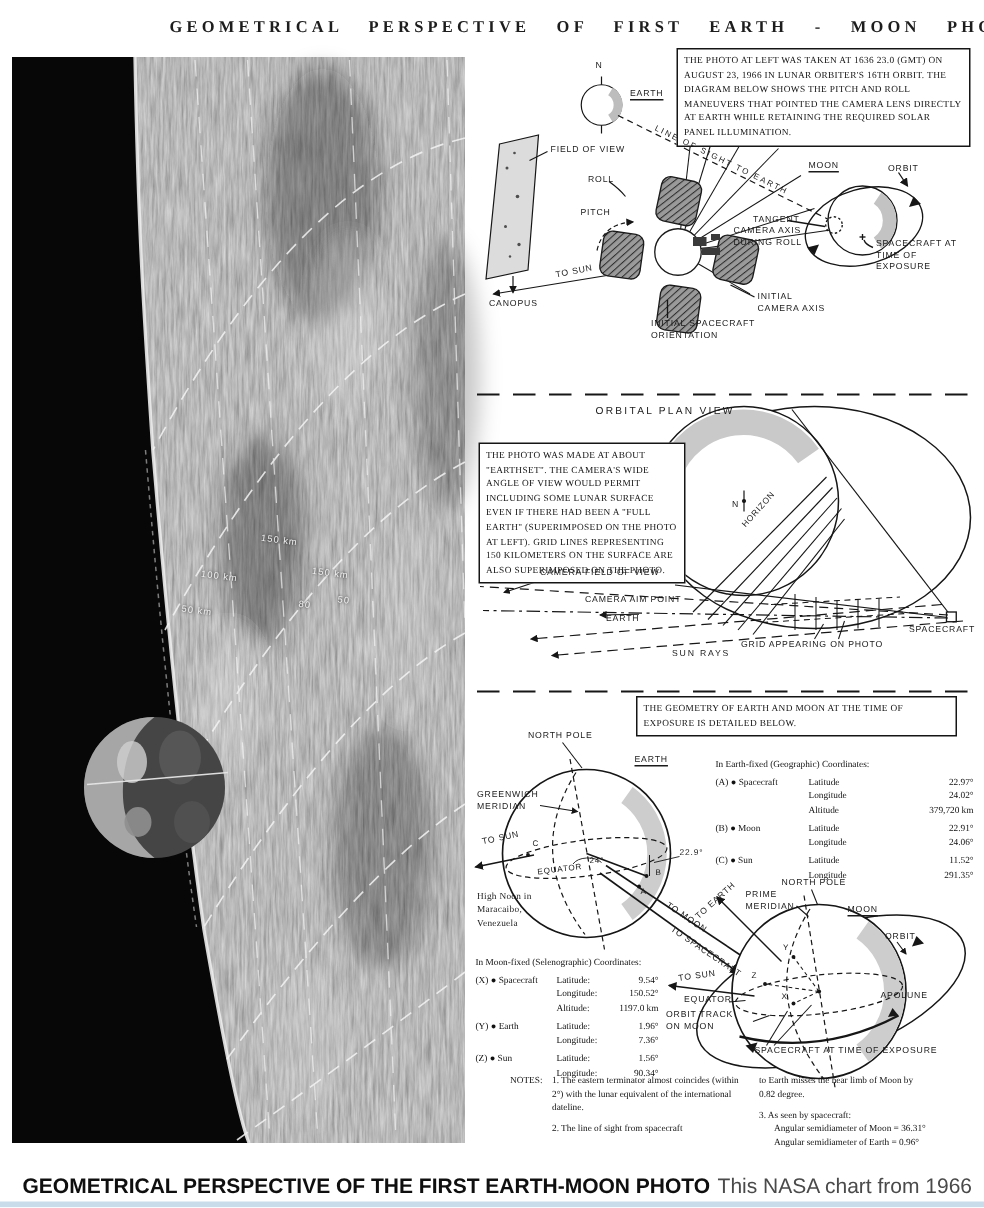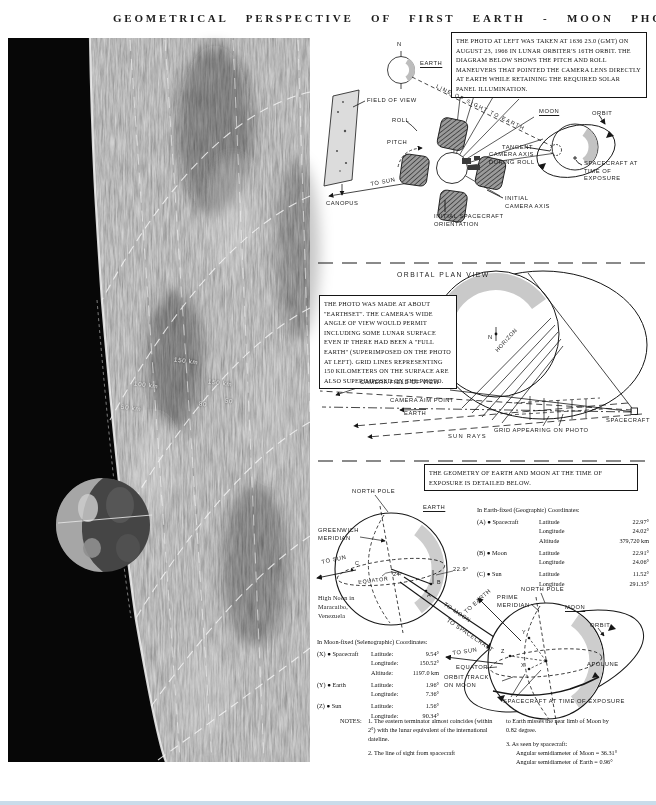--- a/index.html
+++ b/index.html
@@ -393,15 +393,18 @@
   <div class="p">1.  The eastern terminator almost coincides (within 2°) with the lunar equivalent of the international dateline.</div>
   <div class="p">2.  The line of sight from spacecraft</div>
 </div>
 <div class="notes" style="left:506px;top:717px;width:148px;">
   <div class="p" style="width:108px;">to Earth misses the near limb of Moon by 0.82 degree.</div>
   <div>3.  As seen by spacecraft:</div>
   <div class="ind">Angular semidiameter of Moon = 36.31°</div>
   <div class="ind">Angular semidiameter of Earth = 0.96°</div>
 </div>
 
+<div class="cap">
+  <span class="b">GEOMETRICAL PERSPECTIVE OF THE FIRST EARTH-MOON PHOTO</span><span class="r">This NASA chart from 1966</span>
+</div>
 <div class="capbar"></div>
 
 </div>
 
 </body></html>

